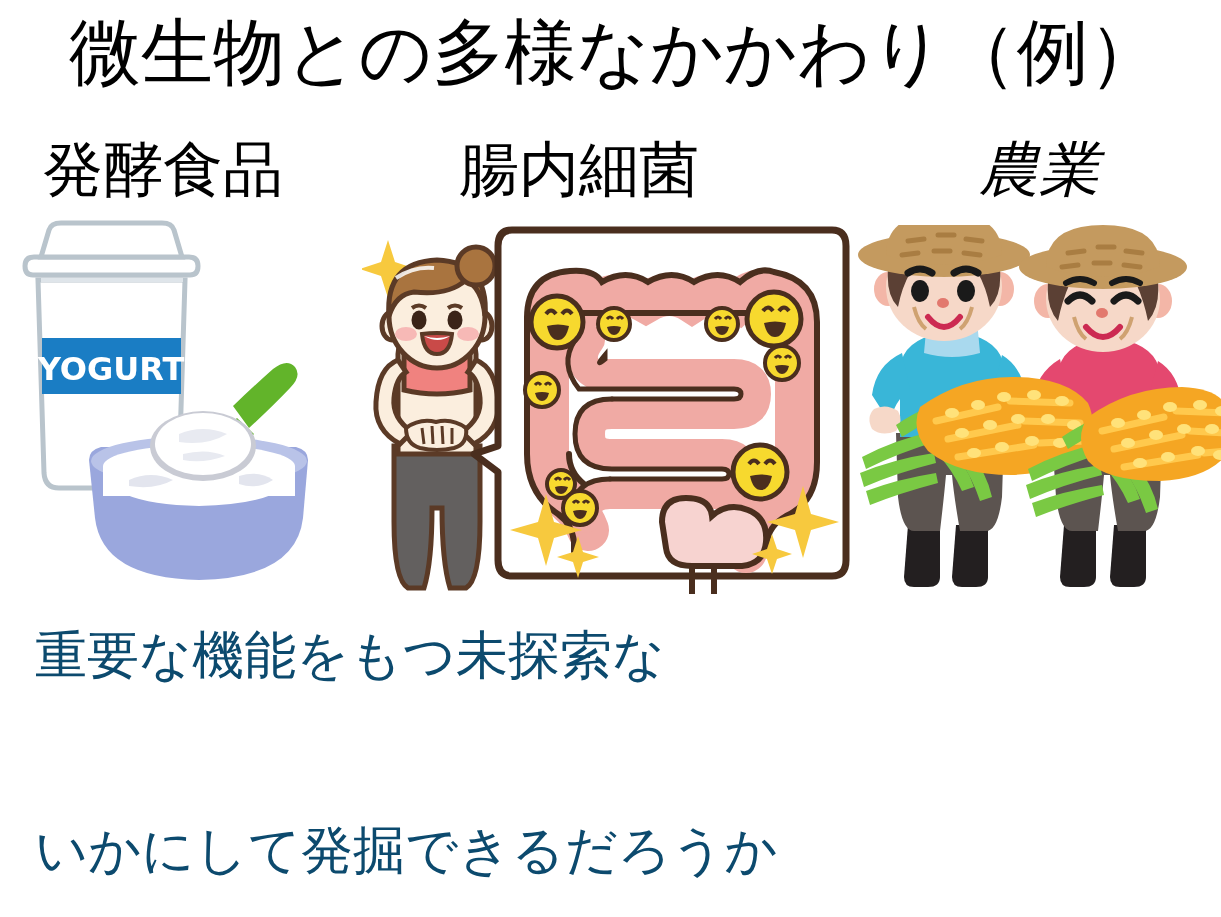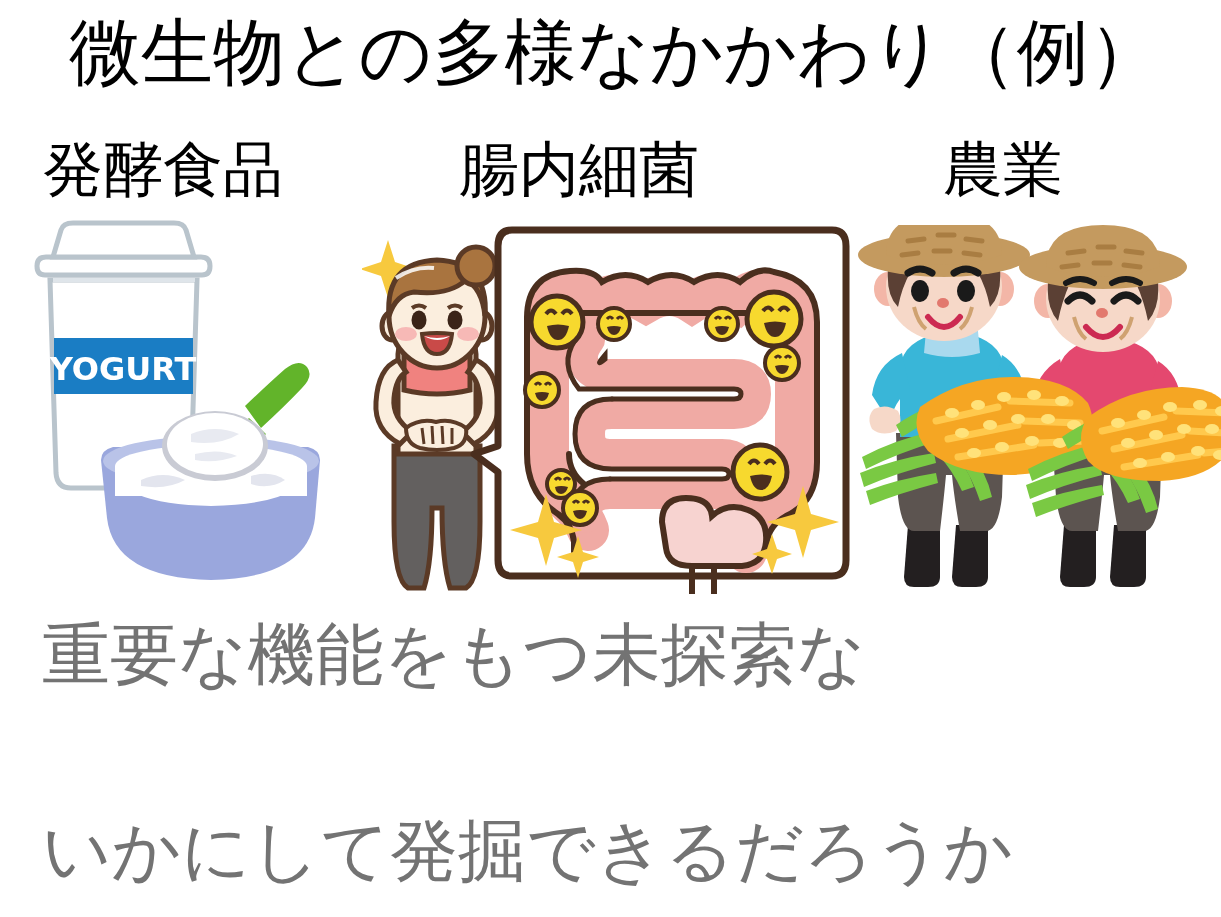--- a/index.html
+++ b/index.html
@@ -35,37 +35,37 @@
   .cat-label {
     position: absolute;
     top: 131px;
     font-size: 60px;
     line-height: 76px;
     color: #000000;
     white-space: nowrap;
   }
   #cat-1 { left: 36px; }
   #cat-2 { left: 452px; }
-  #cat-3 { left: 936px; }
+  #cat-3 { left: 972px; font-style: italic; }
 
   .bottom-line {
     position: absolute;
-    left: 35px;
-    font-size: 68px;
+    left: 28px;
+    font-size: 52px;
     line-height: 86px;
-    color: #737373;
+    color: #0c4a6e;
     white-space: nowrap;
   }
   #bl-1 { top: 612px; }
   #bl-2 { top: 710px; }
   #bl-3 { top: 808px; font-family: Liberation Serif, serif; }
 
   
   .illus { position: absolute; }
-  #illus-fermented { left: 16px;   top: 218px; width: 350px; height: 378px; }
+  #illus-fermented { left: 4px;   top: 218px; width: 350px; height: 378px; }
   #illus-gut       { left: 355px; top: 222px; width: 490px; height: 372px; }
   #illus-agri      { left: 845px; top: 225px; width: 376px; height: 372px; }
   .illus svg { display: block; width: 100%; height: 100%; }
 </style>
 </head>
 <body>
 
 <div id="slide">
 
   <div class="title-line">微生物との多様なかかわり（例）</div>

